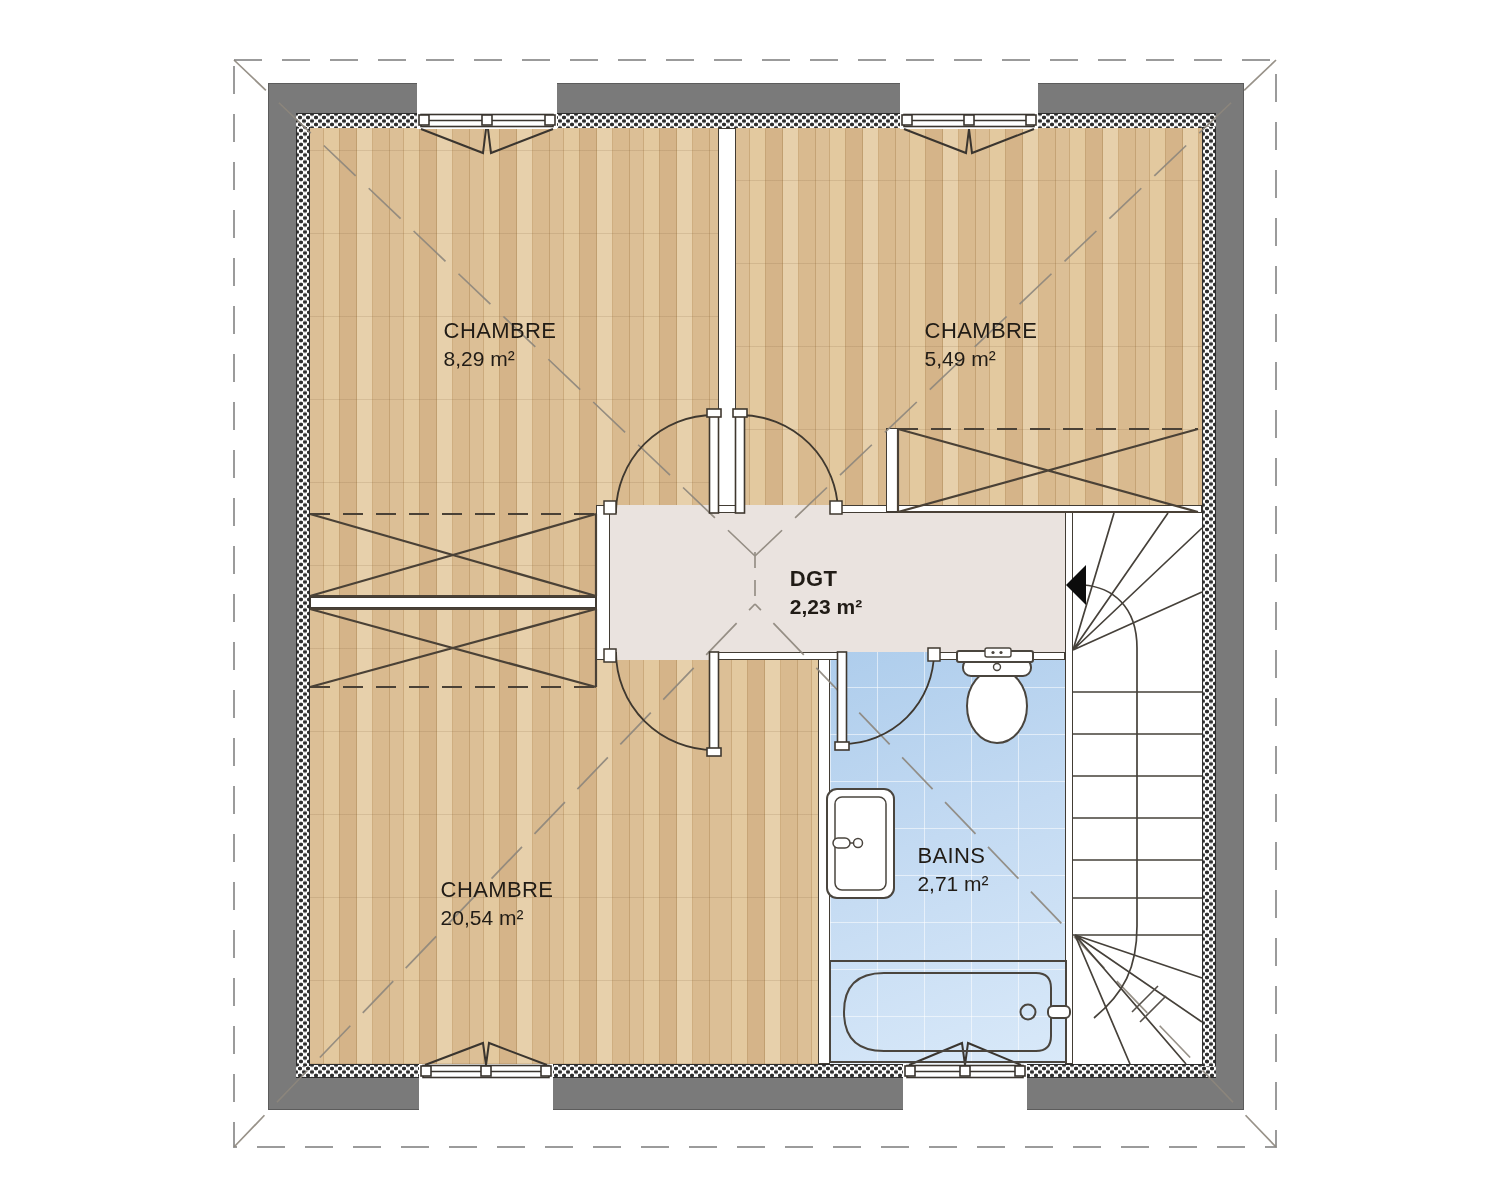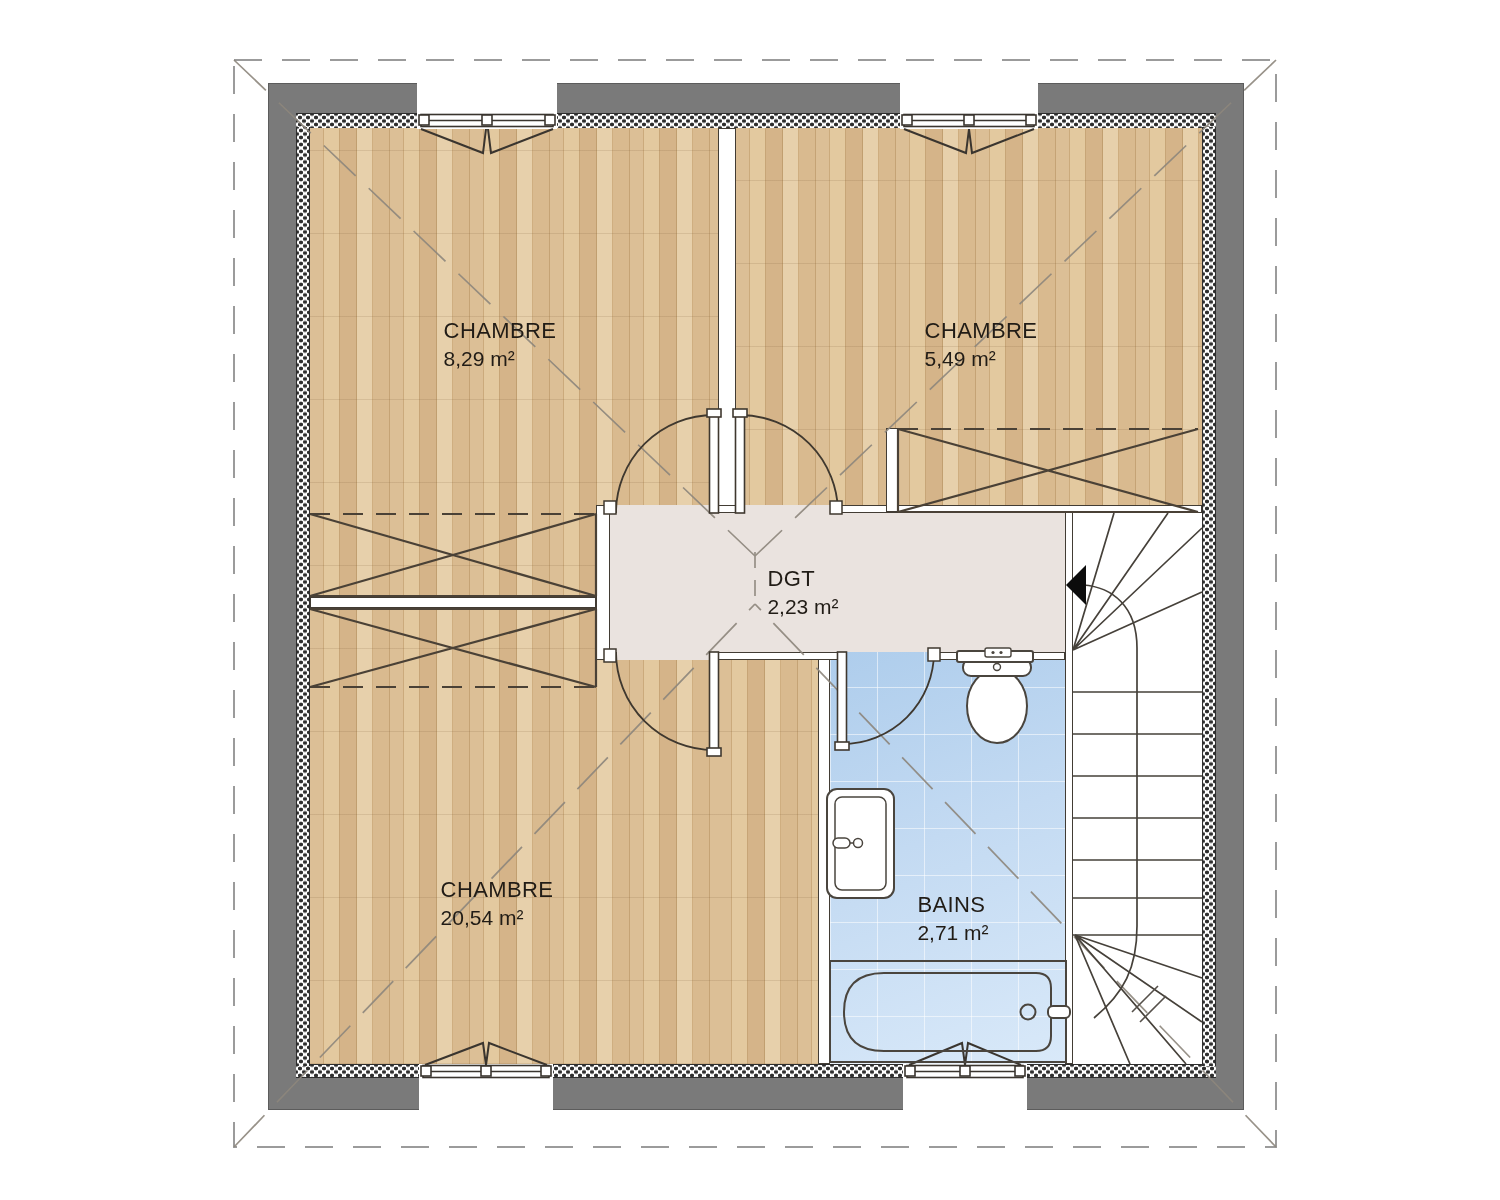--- a/index.html
+++ b/index.html
@@ -216,26 +216,26 @@
   </svg>
 
   <div class="room-label" style="left:500px;top:344px;">
     <div class="nm">CHAMBRE</div>
     <div class="ar">8,29 m²</div>
   </div>
   <div class="room-label" style="left:981px;top:344px;">
     <div class="nm">CHAMBRE</div>
     <div class="ar">5,49 m²</div>
   </div>
-  <div class="room-label" style="left:803px;top:592px;">
+  <div class="room-label" style="left:826px;top:592px;font-weight:bold;">
     <div class="nm">DGT</div>
     <div class="ar">2,23 m²</div>
   </div>
   <div class="room-label" style="left:497px;top:903px;">
     <div class="nm">CHAMBRE</div>
     <div class="ar">20,54 m²</div>
   </div>
-  <div class="room-label" style="left:953px;top:918px;">
+  <div class="room-label" style="left:953px;top:869px;">
     <div class="nm">BAINS</div>
     <div class="ar">2,71 m²</div>
   </div>
 
 </div>
 
 </body></html>

